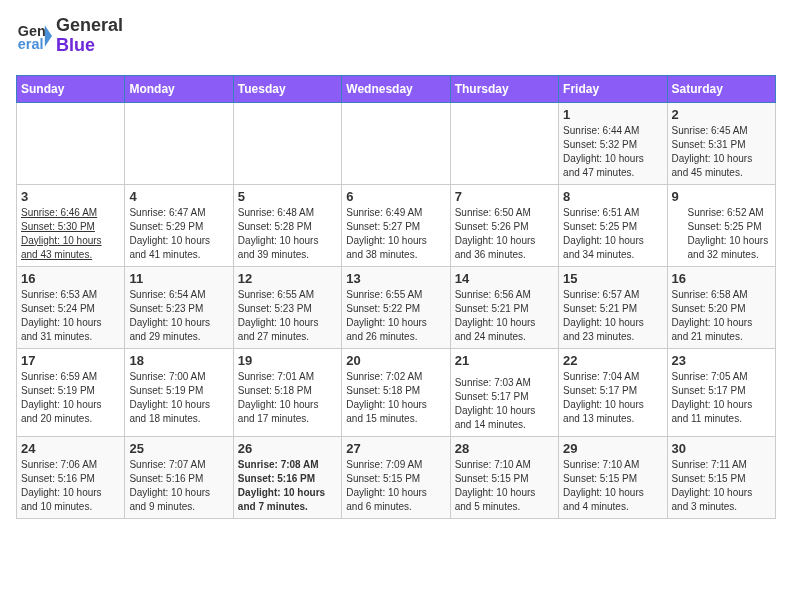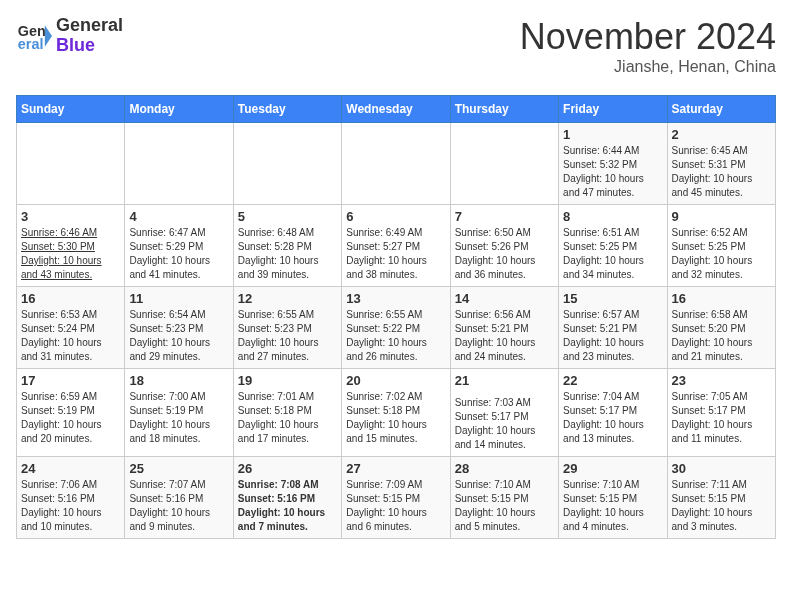--- a/index.html
+++ b/index.html
@@ -42,21 +42,21 @@
     .subtitle {
       font-size: 16px;
       color: #555;
     }
     table {
       width: 100%;
       border-collapse: collapse;
       table-layout: fixed;
     }
     thead tr th {
-      background: #3b82f6;
+      background: #8b5cf6;
       color: #fff;
       font-size: 12px;
       font-weight: bold;
       padding: 6px 4px;
       text-align: left;
       border: 1px solid #3a7fc1;
     }
     tbody tr td {
       border: 1px solid #ccc;
       vertical-align: top;
@@ -93,24 +93,20 @@
     <svg class="logo-icon" viewBox="0 0 40 40">
       <text x="2" y="20" font-size="16" font-weight="bold" fill="#333">Gen</text>
       <text x="2" y="34" font-size="16" font-weight="bold" fill="#4a90d9">eral</text>
       <polygon points="32,8 40,20 32,32" fill="#4a90d9"></polygon>
     </svg>
     <div class="logo-text">
       <div>General</div>
       <div style="color:#6d28d9">Blue</div>
     </div>
   </div>
-  <div class="title-block">
-    <div class="month-title">November 2024</div>
-    <div class="subtitle">Jianshe, Henan, China</div>
-  </div>
 </div>
 
 <table>
   <thead>
     <tr id="header-row">
     <th>Sunday</th>
         <th>Monday</th>
         <th>Tuesday</th>
         <th>Wednesday</th>
         <th>Thursday</th>
@@ -178,21 +174,21 @@
         </td>
         <td>
           <span class="day-num">8</span>
           <div class="day-info" style="white-space: pre-line;">Sunrise: 6:51 AM
 Sunset: 5:25 PM
 Daylight: 10 hours
 and 34 minutes.</div>
         </td>
         <td>
           <span class="day-num">9</span>
-          <div class="day-info" style="white-space: pre-line;">Sunrise: 6:52 AM
+          <div class="day-info" style="white-space: pre-line; margin-left: 16px;">Sunrise: 6:52 AM
 Sunset: 5:25 PM
 Daylight: 10 hours
 and 32 minutes.</div>
         </td>
       </tr>
       <tr>
         <td>
           <span class="day-num">16</span>
           <div class="day-info" style="white-space: pre-line;">Sunrise: 6:53 AM
 Sunset: 5:24 PM

